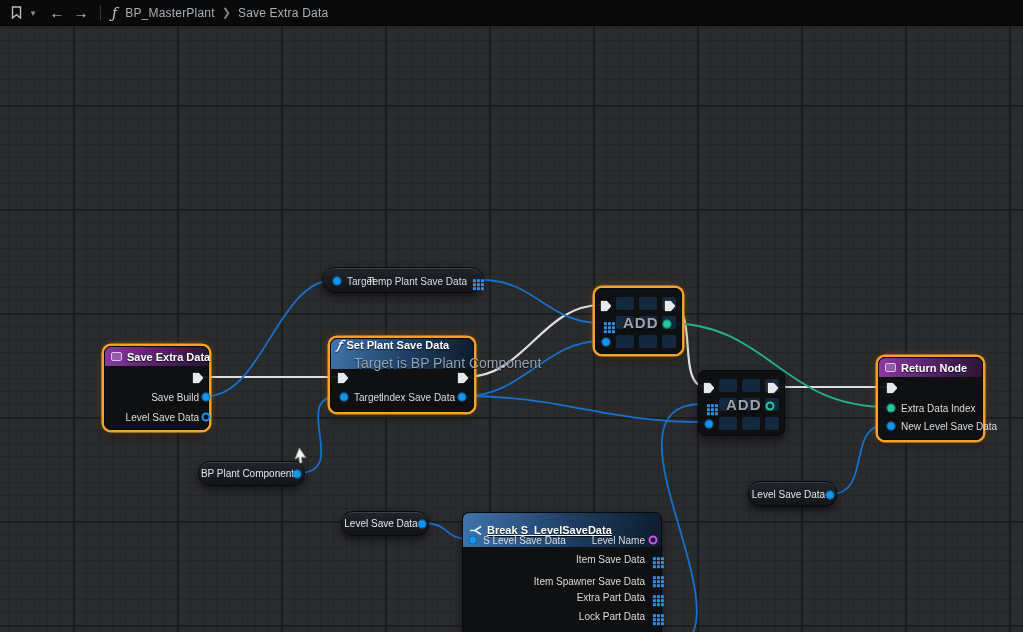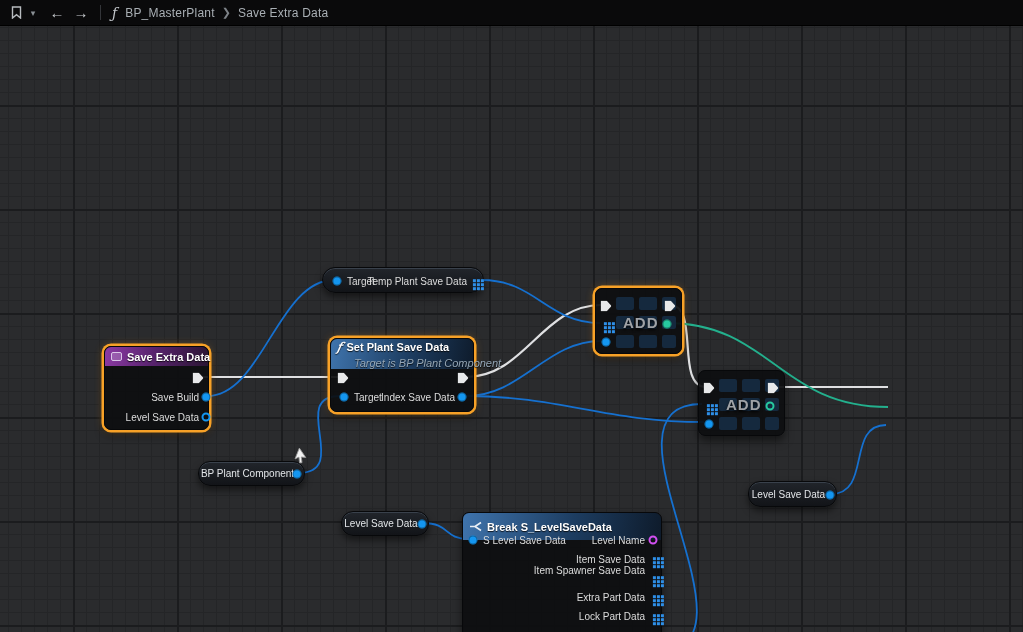--- a/index.html
+++ b/index.html
@@ -44,21 +44,21 @@
   }
   .selected { box-shadow:0 0 0 2.5px #f7a127, 0 0 10px rgba(247,161,39,.45), 0 5px 9px rgba(0,0,0,.5); }
   .hdr {
     border-radius:6px 6px 0 0; height:19px; display:flex; align-items:center; gap:5px;
     padding:0 6px; font-size:11px; font-weight:bold; color:#fff; text-shadow:0 1px 1px rgba(0,0,0,.8);
     white-space:nowrap;
   }
   .hdr-purple { background:linear-gradient(100deg,#8c3aa4 0%,#5a2470 45%,#2a1533 100%); }
   .hdr-blue   { background:linear-gradient(100deg,#3f74ad 0%,#1d3d61 55%,#0e1b2b 100%); }
   .hdr2 { height:30px; flex-wrap:wrap; align-content:center; }
-  .hdr .sub { width:100%; font-weight:normal; font-style:italic; font-size:11px; color:#93a5b5; margin-top:-2px; padding-left:17px; }
+  .hdr .sub { width:100%; font-weight:normal; font-size:14px; color:#93a5b5; margin-top:-2px; padding-left:17px; }
   .fn-icon { width:11px; height:9px; border:1px solid #d9c6e8; background:rgba(215,190,230,.28); border-radius:2px; flex:0 0 auto; }
   .f-glyph { font-family:"DejaVu Serif",serif; font-style:italic; font-weight:bold; font-size:12px; color:#fff; }
 
   .p { position:absolute; transform:translate(-50%,-50%); z-index:6; }
   .pin-exec { width:11px; height:11px; background:#e8e9ea;
               clip-path:polygon(0 0,55% 0,100% 50%,55% 100%,0 100%); }
   .pin-dot  { width:9px; height:9px; border-radius:50%; }
   .dot-blue   { background:#1496f0; box-shadow:inset 0 0 0 1px rgba(0,0,0,.35); }
   .dot-green  { background:#27c9a0; box-shadow:inset 0 0 0 1px rgba(0,0,0,.35); }
   .ring-blue  { background:transparent; border:2px solid #1496f0; }
@@ -172,53 +172,64 @@
       <i class="addsq" style="left:43px;top:46px;"></i>
       <i class="addsq" style="left:66px;top:46px;width:14px;"></i>
     <span class="add-txt" style="left:27px;top:25px;">ADD</span>
     <span class="p pin-exec" style="left:10px;top:17px;"></span>
     <span class="p pin-grid" style="left:10px;top:35px;"></span>
     <span class="p pin-dot dot-blue" style="left:10px;top:53px;"></span>
     <span class="p pin-exec" style="left:74px;top:17px;"></span>
     <span class="p pin-dot ring-green" style="left:71px;top:35px;"></span>
   </div>
 
+  <div class="node selected" style="left:878px;top:357px;width:105px;height:83px;">
+    <div class="hdr hdr-purple">
+      <span class="fn-icon"></span>
+      <span>Return Node</span>
+    </div>
+    <span class="p pin-exec" style="left:13px;top:30px;"></span>
+    <span class="p pin-dot dot-green" style="left:12px;top:50px;"></span>
+    <span class="lbl" style="left:22px;top:50px;">Extra Data Index</span>
+    <span class="p pin-dot dot-blue" style="left:12px;top:68px;"></span>
+    <span class="lbl" style="left:22px;top:68px;">New Level Save Data</span>
+  </div>
 
   <div class="pill" style="left:198px;top:461px;width:107px;height:25px;">
     <span style="margin-right:8px;">BP Plant Component</span>
     <span class="p pin-dot dot-blue" style="left:98px;top:12px;"></span>
   </div>
 
   <div class="pill" style="left:341px;top:511px;width:88px;height:25px;">
     <span style="margin-right:8px;">Level Save Data</span>
     <span class="p pin-dot dot-blue" style="left:80px;top:12px;"></span>
   </div>
 
   <div class="pill" style="left:748px;top:481px;width:89px;height:26px;">
     <span style="margin-right:8px;">Level Save Data</span>
     <span class="p pin-dot dot-blue" style="left:81px;top:13px;"></span>
   </div>
 
   <div class="node" style="left:462px;top:512px;width:200px;height:135px;border-radius:7px 7px 0 0;">
-    <div class="hdr hdr-blue" style="height:27px;">
+    <div class="hdr hdr-blue" style="height:34px;text-decoration:underline;">
       <svg width="13" height="11" viewBox="0 0 13 11">
         <path d="M1 5.5 H6 M6 5.5 L12 1.5 M6 5.5 L12 9.5" stroke="#e8eef5" stroke-width="1.6" fill="none"></path>
       </svg>
       <span>Break S_LevelSaveData</span>
     </div>
     <span class="p pin-dot dot-blue" style="left:10px;top:27px;"></span>
     <span class="lbl" style="left:20px;top:27px;">S Level Save Data</span>
 
     <span class="lbl r" style="left:182px;top:27px;">Level Name</span>
     <span class="p pin-dot ring-name" style="left:190px;top:27px;"></span>
 
     <span class="lbl r" style="left:182px;top:46px;">Item Save Data</span>
     <span class="p pin-grid" style="left:192px;top:46px;"></span>
 
-    <span class="lbl r" style="left:182px;top:57px;text-align:center;">Item Spawner Save Data</span>
+    <span class="lbl r" style="left:182px;top:68px;text-align:center;">Item Spawner Save Data</span>
     <span class="p pin-grid" style="left:192px;top:65px;"></span>
 
     <span class="lbl r" style="left:182px;top:84px;">Extra Part Data</span>
     <span class="p pin-grid" style="left:192px;top:84px;"></span>
 
     <span class="lbl r" style="left:182px;top:103px;">Lock Part Data</span>
     <span class="p pin-grid" style="left:192px;top:103px;"></span>
 
   </div>
 

